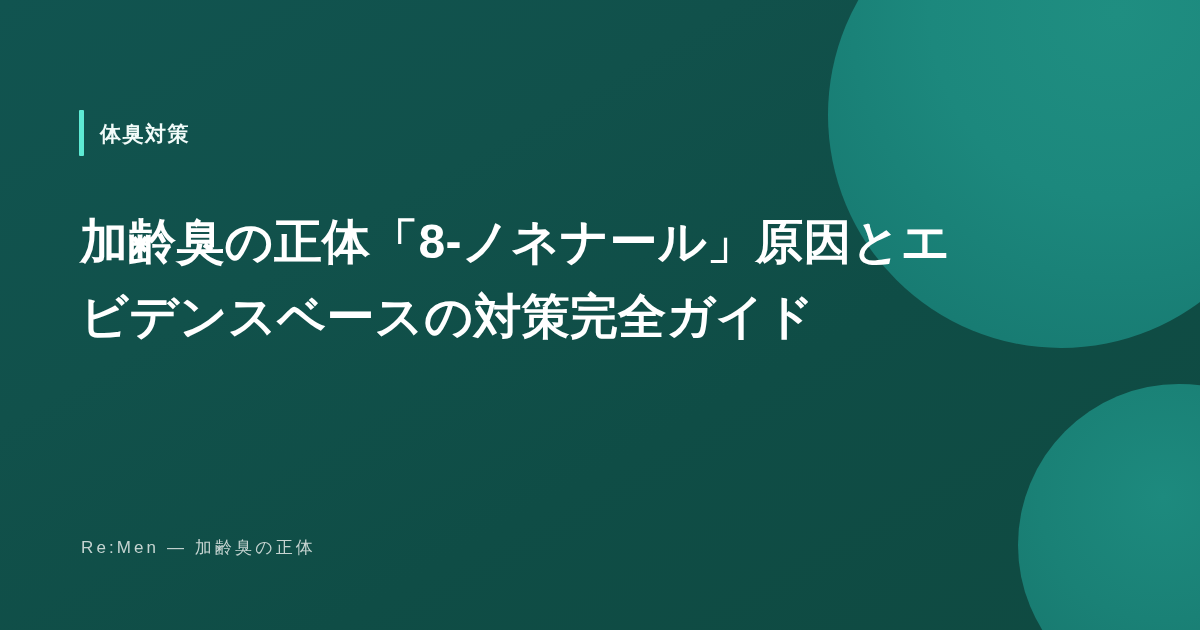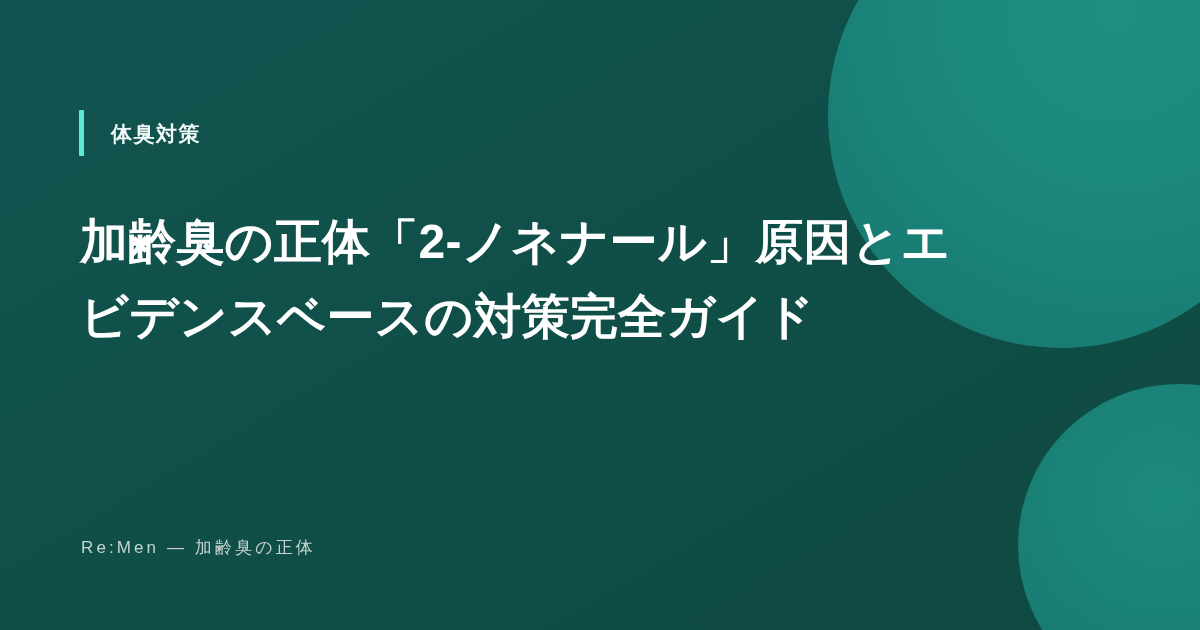--- a/index.html
+++ b/index.html
@@ -64,21 +64,21 @@
     height: 46px;
   }
   .badge-bar {
     width: 5px;
     height: 46px;
     background: #5eead4;
     border-radius: 1px;
     flex: 0 0 auto;
   }
   .badge-label {
-    margin-left: 27px;
+    margin-left: 16px;
     font-size: 21px;
     font-weight: 700;
     color: #f2fbf9;
     letter-spacing: 1.5px;
     line-height: 1;
     white-space: nowrap;
   }
 
   
   .title {
@@ -119,18 +119,18 @@
     <div class="circle-sm"></div>
   </div>
 
   <div class="content">
 
     <div class="badge">
       <span class="badge-bar"></span>
       <span class="badge-label">体臭対策</span>
     </div>
 
-    <h1 class="title">加齢臭の正体「2-ノネナール」原因とエビデンスベースの対策完全ガイド</h1>
+    <h1 class="title">加齢臭の正体「8-ノネナール」原因とエビデンスベースの対策完全ガイド</h1>
 
     <div class="footer">Re:Men — 加齢臭の正体</div>
 
   </div>
 </div>
 
 </body></html>

